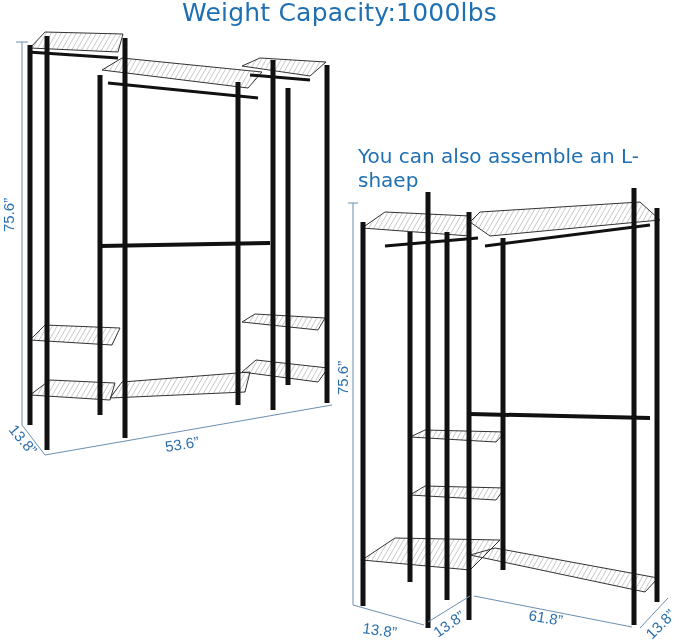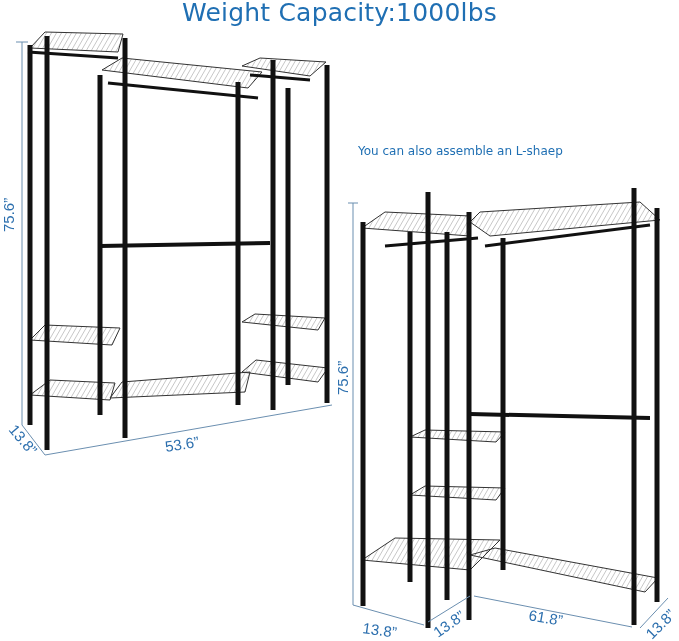--- a/index.html
+++ b/index.html
@@ -1,20 +1,20 @@
 <!DOCTYPE html>
 <html><head>
 <meta charset="utf-8">
 <style>
   html, body { margin: 0; padding: 0; background: #ffffff; }
   body { width: 679px; height: 641px; position: relative; overflow: hidden;
          font-family: "DejaVu Sans", sans-serif; }
   .headline { position: absolute; left: 0; top: -2px; width: 679px; text-align: center;
               font-size: 25px; color: #1f6fb3; letter-spacing: 0.2px; }
-  .subhead { position: absolute; left: 358px; top: 144px; font-size: 12px; color: #1f6fb3; }
+  .subhead { position: absolute; left: 358px; top: 144px; font-size: 20px; color: #1f6fb3; }
   svg.diagram { position: absolute; left: 0; top: 0; }
   .dim { fill: #2c6fae; font-family: "Liberation Sans", sans-serif; font-size: 15px; }
 </style>
 </head>
 <body>
 
 <div class="headline">Weight Capacity:1000lbs</div>
 <div class="subhead">You can also assemble an L-shaep</div>
 
 <svg class="diagram" width="679" height="641" viewBox="0 0 679 641">

